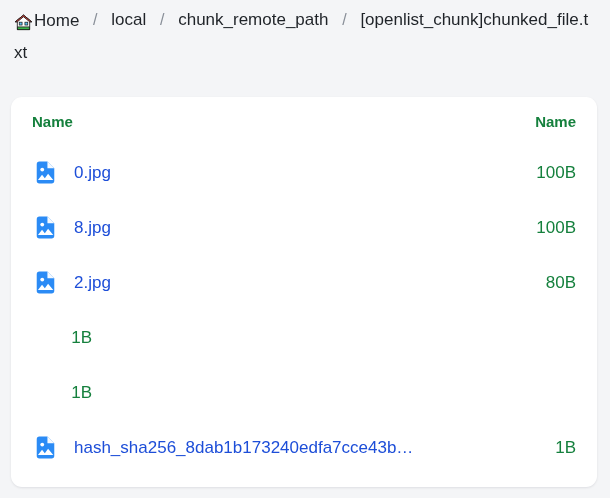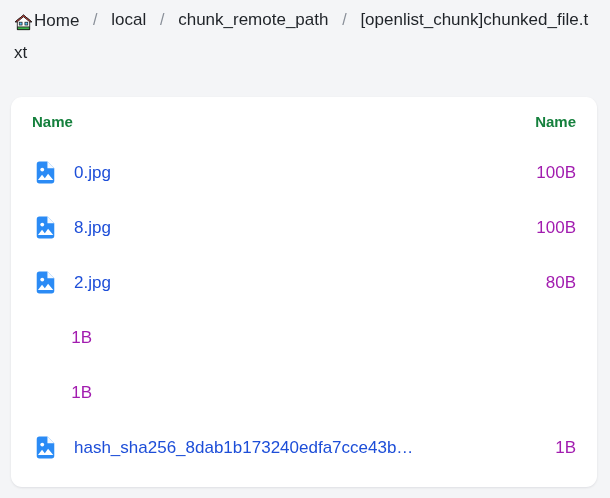--- a/index.html
+++ b/index.html
@@ -109,21 +109,21 @@
     font-size: 17px;
     color: #1d4ed8;
     white-space: nowrap;
     overflow: hidden;
   }
   .row-size {
     flex: 0 0 auto;
     min-width: 60px;
     text-align: right;
     font-size: 17px;
-    color: #a21caf;
+    color: #15803d;
     padding-left: 12px;
   }
 </style>
 </head>
 <body>
 
 <div class="breadcrumb">
   <span class="crumb-home">
     <span class="home-icon">
       <svg viewBox="0 0 24 24" width="19" height="19" xmlns="http://www.w3.org/2000/svg">

